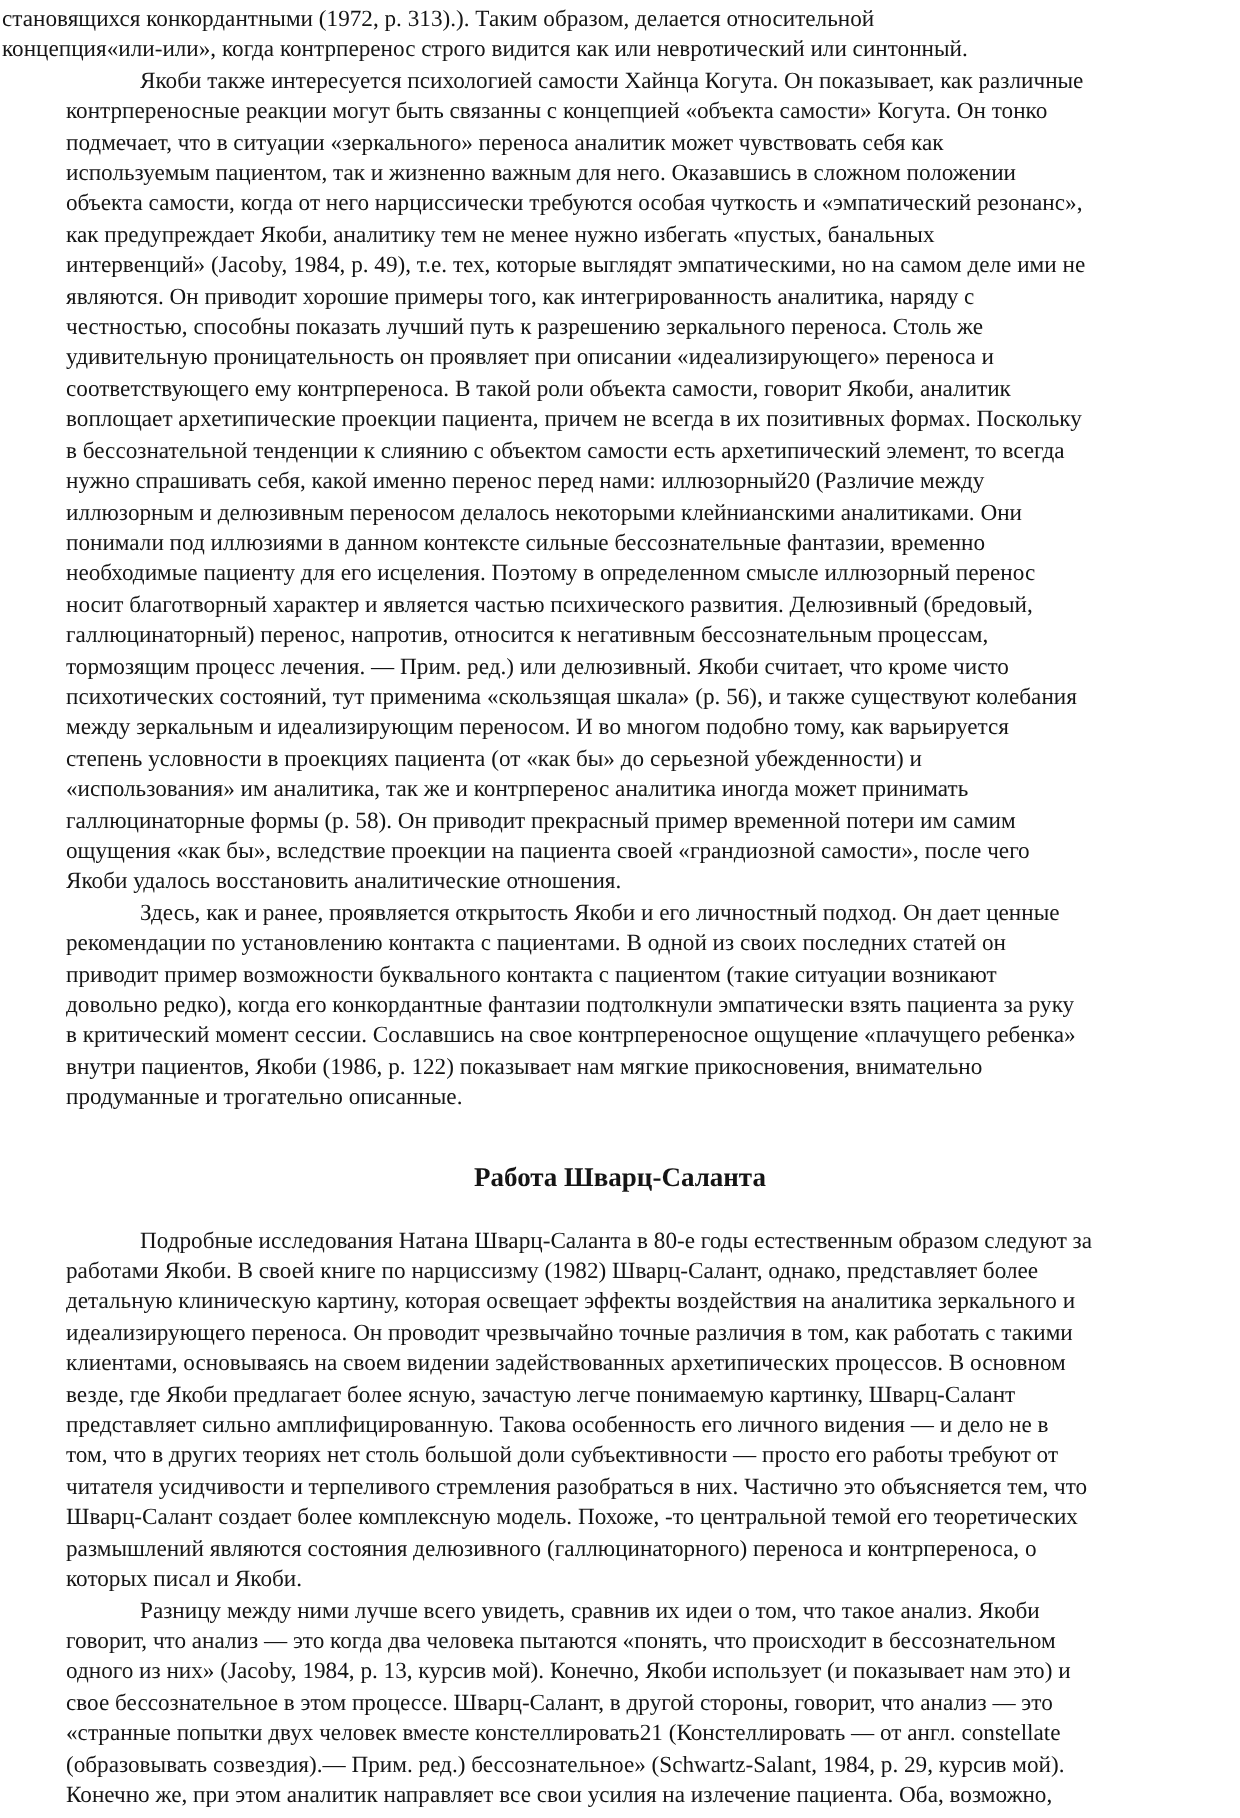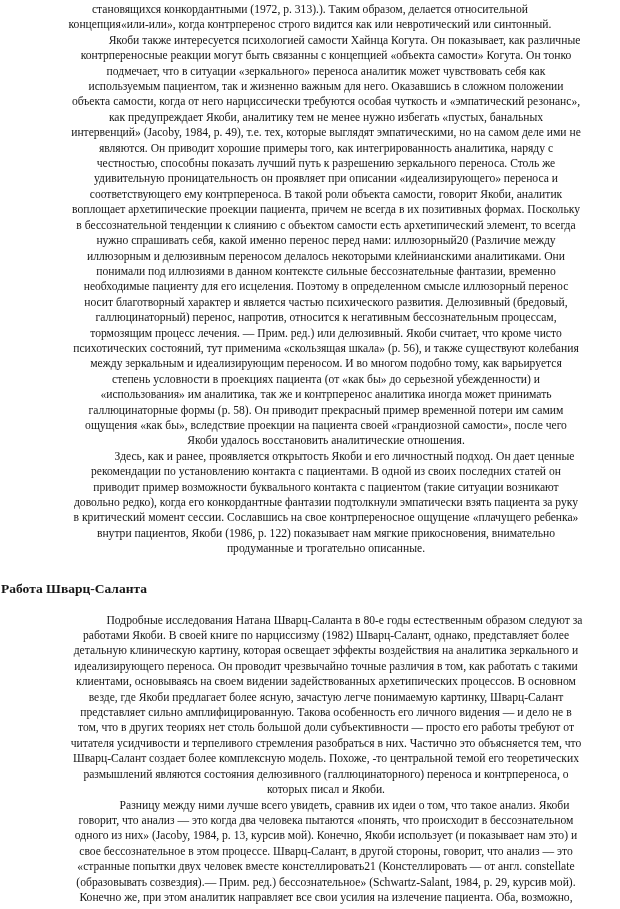--- a/index.html
+++ b/index.html
@@ -21,28 +21,28 @@
     color: #151515;
     font-family: "Liberation Serif", "DejaVu Serif", serif;
     font-size: 11.6px;
     line-height: 15.4px;
     text-align: left;
   }
   .para {
     margin: 0;
     white-space: pre-wrap;
     word-break: normal;
-    text-align: center;
   }
   .para.indent {
     text-indent: 37px;
     padding-left: 32px;
   }
   .heading {
     font-weight: bold;
+    text-align: center;
     font-size: 13.5px;
     line-height: 20px;
     margin-top: 22px;
     margin-bottom: 14px;
     white-space: pre-wrap;
   }
 </style>
 </head>
 <body>
 

